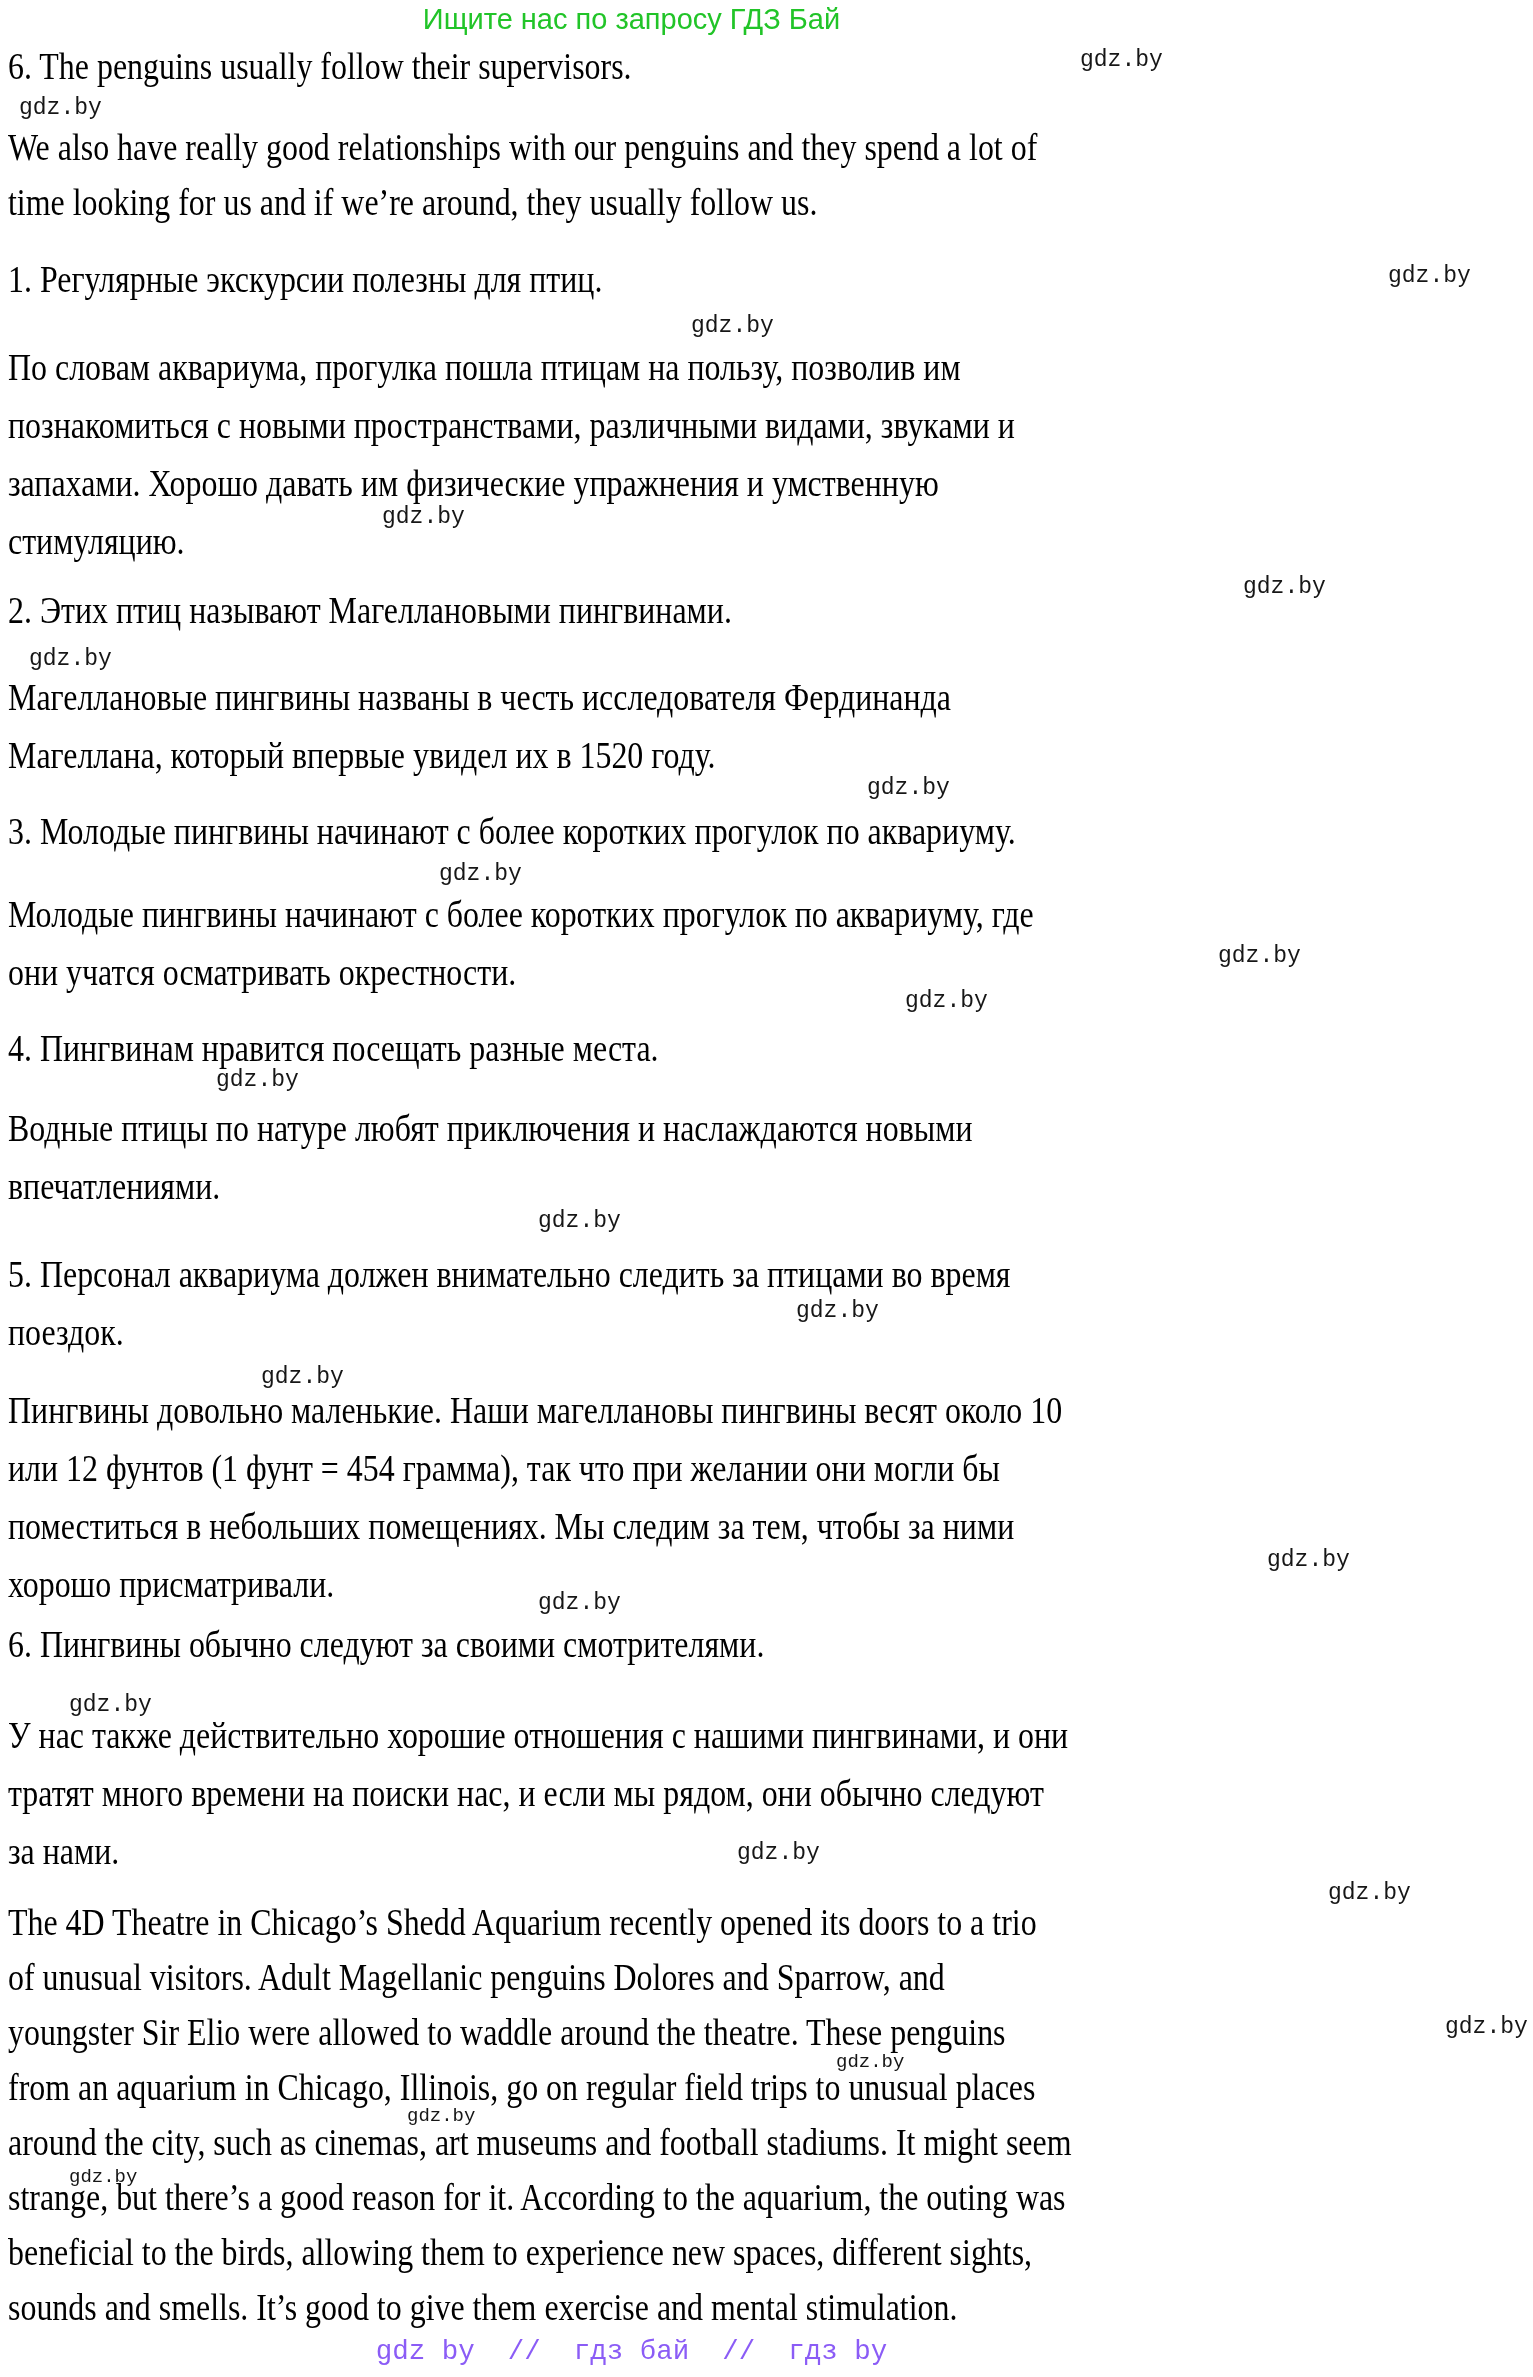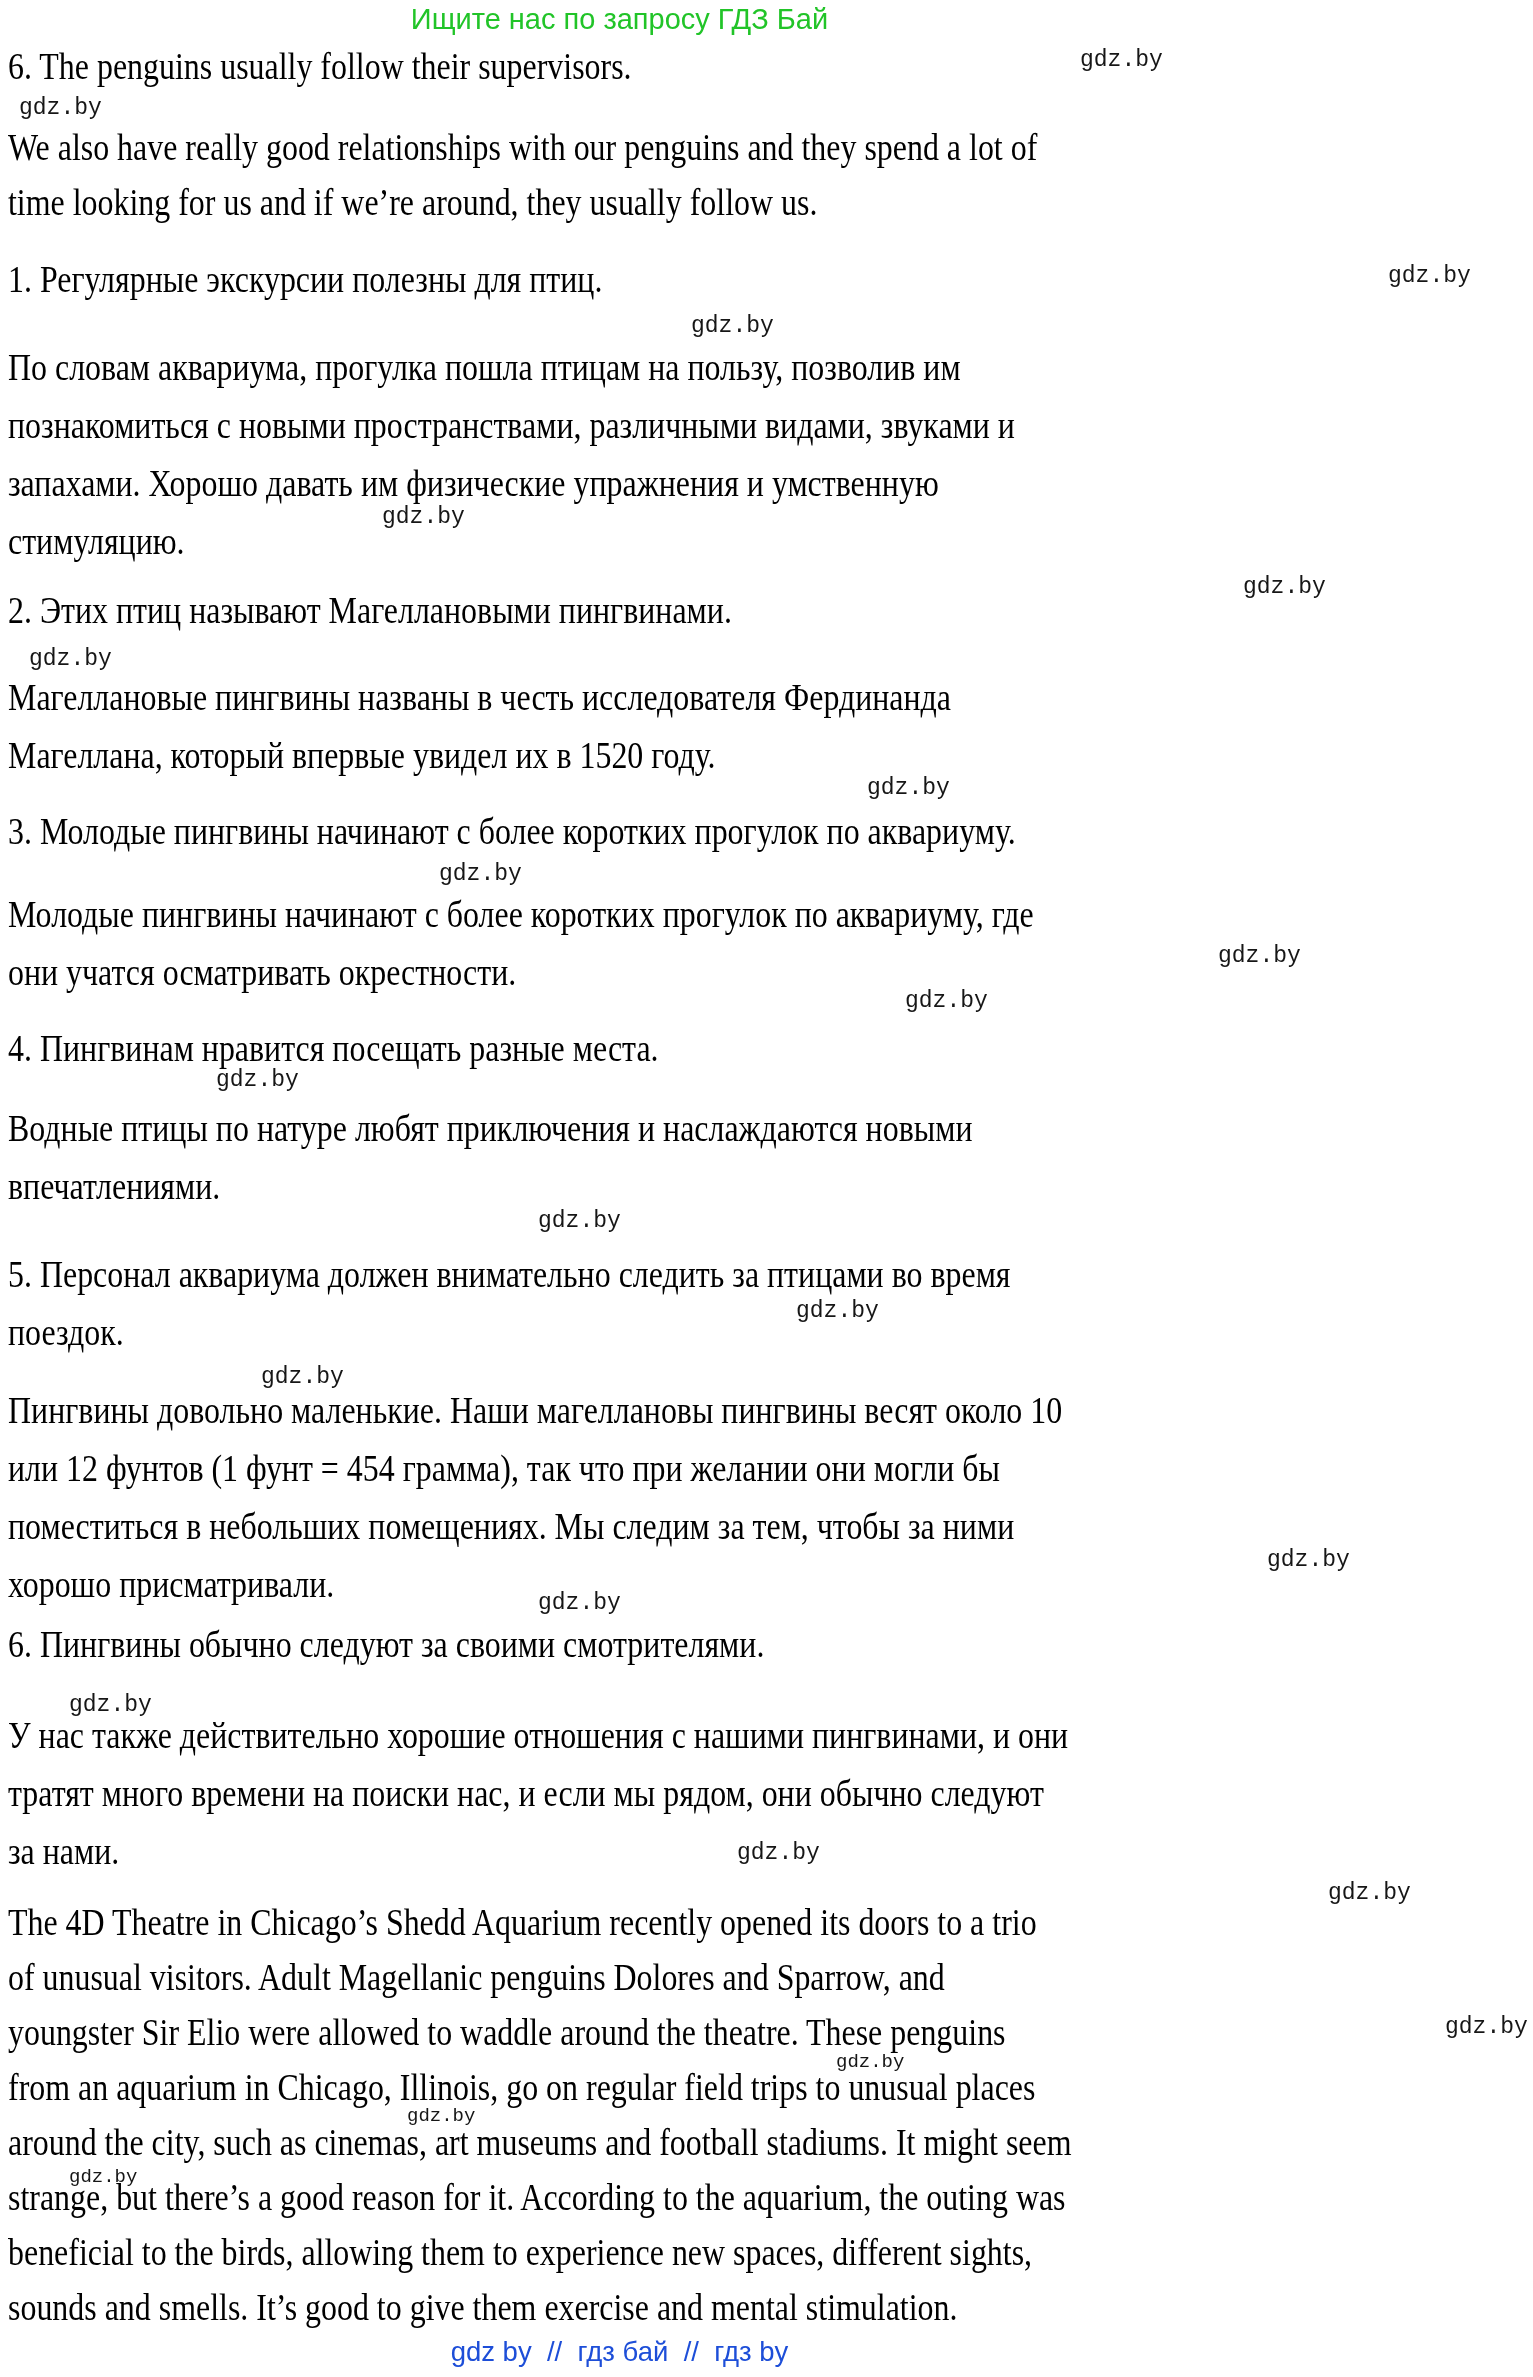--- a/index.html
+++ b/index.html
@@ -34,35 +34,36 @@
     font-family: Liberation Mono, monospace;
     font-size: 23px;
     line-height: 26px;
     color: #161616;
     white-space: nowrap;
   }
   .wm.small { font-size: 19px; line-height: 21.4px; }
   
   .banner {
     position: absolute;
-    left: 0;
+    left: 12px;
     width: 1239px;
     text-align: center;
     font-family: "Liberation Sans", sans-serif;
     white-space: pre;
   }
   .banner.top {
     top: 3.1px;
     font-size: 29px;
     color: #21c428;
   }
   .banner.bottom {
     top: 2336px;
     font-size: 27.5px;
-    color: #1d4ed8;
+    color: #8b5cf6;
+    font-family: Liberation Mono, monospace;
   }
 </style>
 </head>
 <body>
 
 <div class="banner top">Ищите нас по запросу ГДЗ Бай</div>
 
 <div class="txt en" style="top:39px;">6. The penguins usually follow their supervisors.</div>
 <div class="txt en" style="top:120px;">We also have really good relationships with our penguins and they spend a lot of
 time looking for us and if we’re around, they usually follow us.</div>

